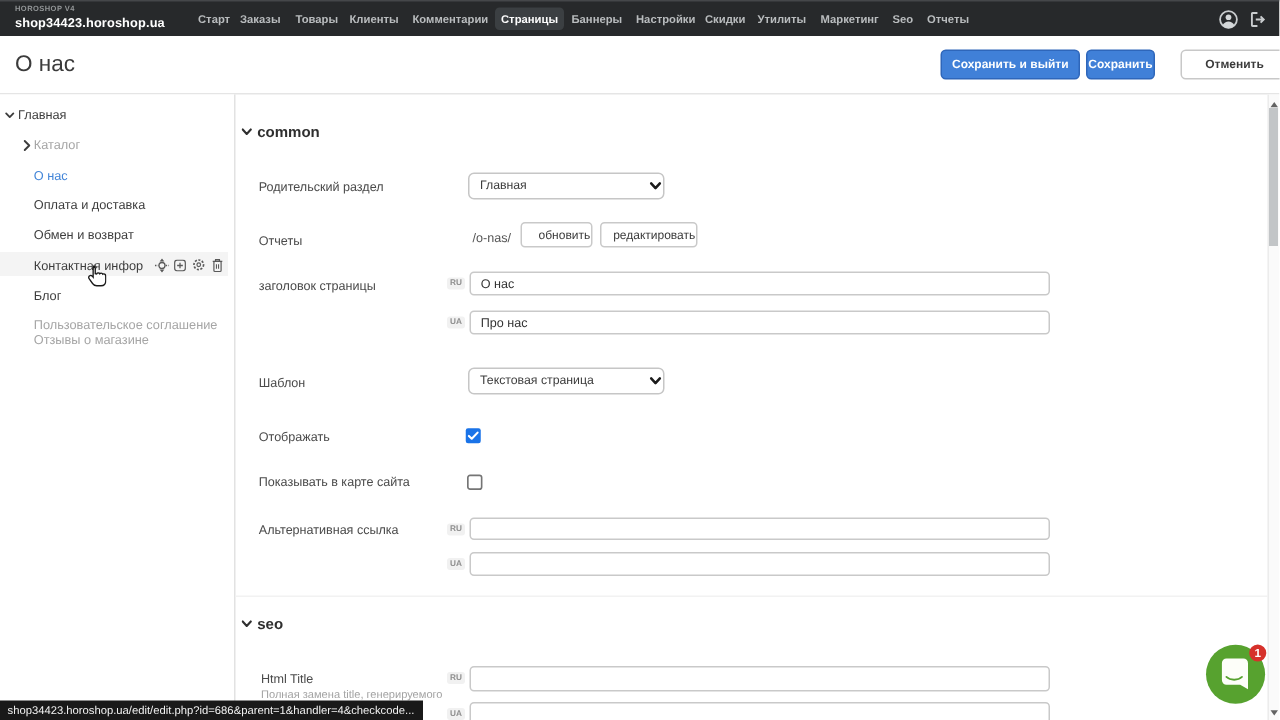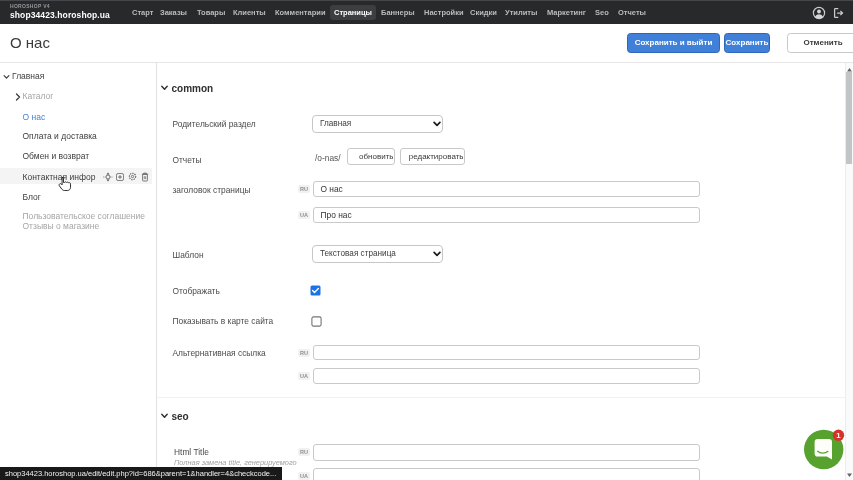--- a/index.html
+++ b/index.html
@@ -27,21 +27,21 @@
 #sidebar { position:absolute; left:0; top:63px; width:156px; height:417px; background:#fff; }
 .srow { position:absolute; font-size:8.5px; color:#3d3d3d; white-space:nowrap; }
 .sgrey { color:#a5a5a5; }
 .sblue { color:#4285d8; }
 #hoverrow { position:absolute; left:0px; top:168px; width:152px; height:16px; background:#f4f4f4; }
 #vline { position:absolute; left:156px; top:63px; width:1px; height:417px; background:#e2e2e2; }
 
 
 .sechead { position:absolute; font-size:10px; font-weight:bold; color:#2f2f2f; }
 .flabel { position:absolute; left:172.5px; font-size:8.4px; color:#4b4b4b; white-space:nowrap; }
-.fnote { position:absolute; left:174px; font-size:7.4px; color:#a2a2a2; white-space:nowrap;font-style:italic; }
+.fnote { position:absolute; left:174px; font-size:7.4px; color:#a2a2a2; white-space:nowrap; }
 .sel { position:absolute; left:312px; width:131px; height:18px; border:1px solid #c6c6c6; border-radius:4px; background:#fff; font-size:8.2px; color:#3c3c3c; line-height:16px; padding-left:7px; }
 .inp { position:absolute; left:312.5px; width:387px; height:15.5px; border:1px solid #c9c9c9; border-radius:3px; background:#fff; font-size:8.4px; color:#333; line-height:14px; padding-left:7px; }
 .lang { position:absolute; left:298px; width:12px; height:8px; font-size:5.5px; font-weight:bold; color:#8e8e8e; background:#f1f1f1; border-radius:2px; text-align:center; line-height:8px; }
 .minibtn { position:absolute; height:17px; border:1px solid #c9c9c9; border-radius:3px; background:#fff; font-size:8px; color:#3a3a3a; text-align:right; line-height:15px; }
 .chev { position:absolute; }
 #divider { position:absolute; left:157px; top:397px; width:688px; height:1px; background:#f2f2f2; }
 
 
 #sbtrack { position:absolute; left:845px; top:63px; width:8px; height:417px; background:#fafafa; border-left:1px solid #ececec; }
 #sbthumb { position:absolute; left:846px; top:72px; width:6px; height:92px; background:#c2c5c7; }

